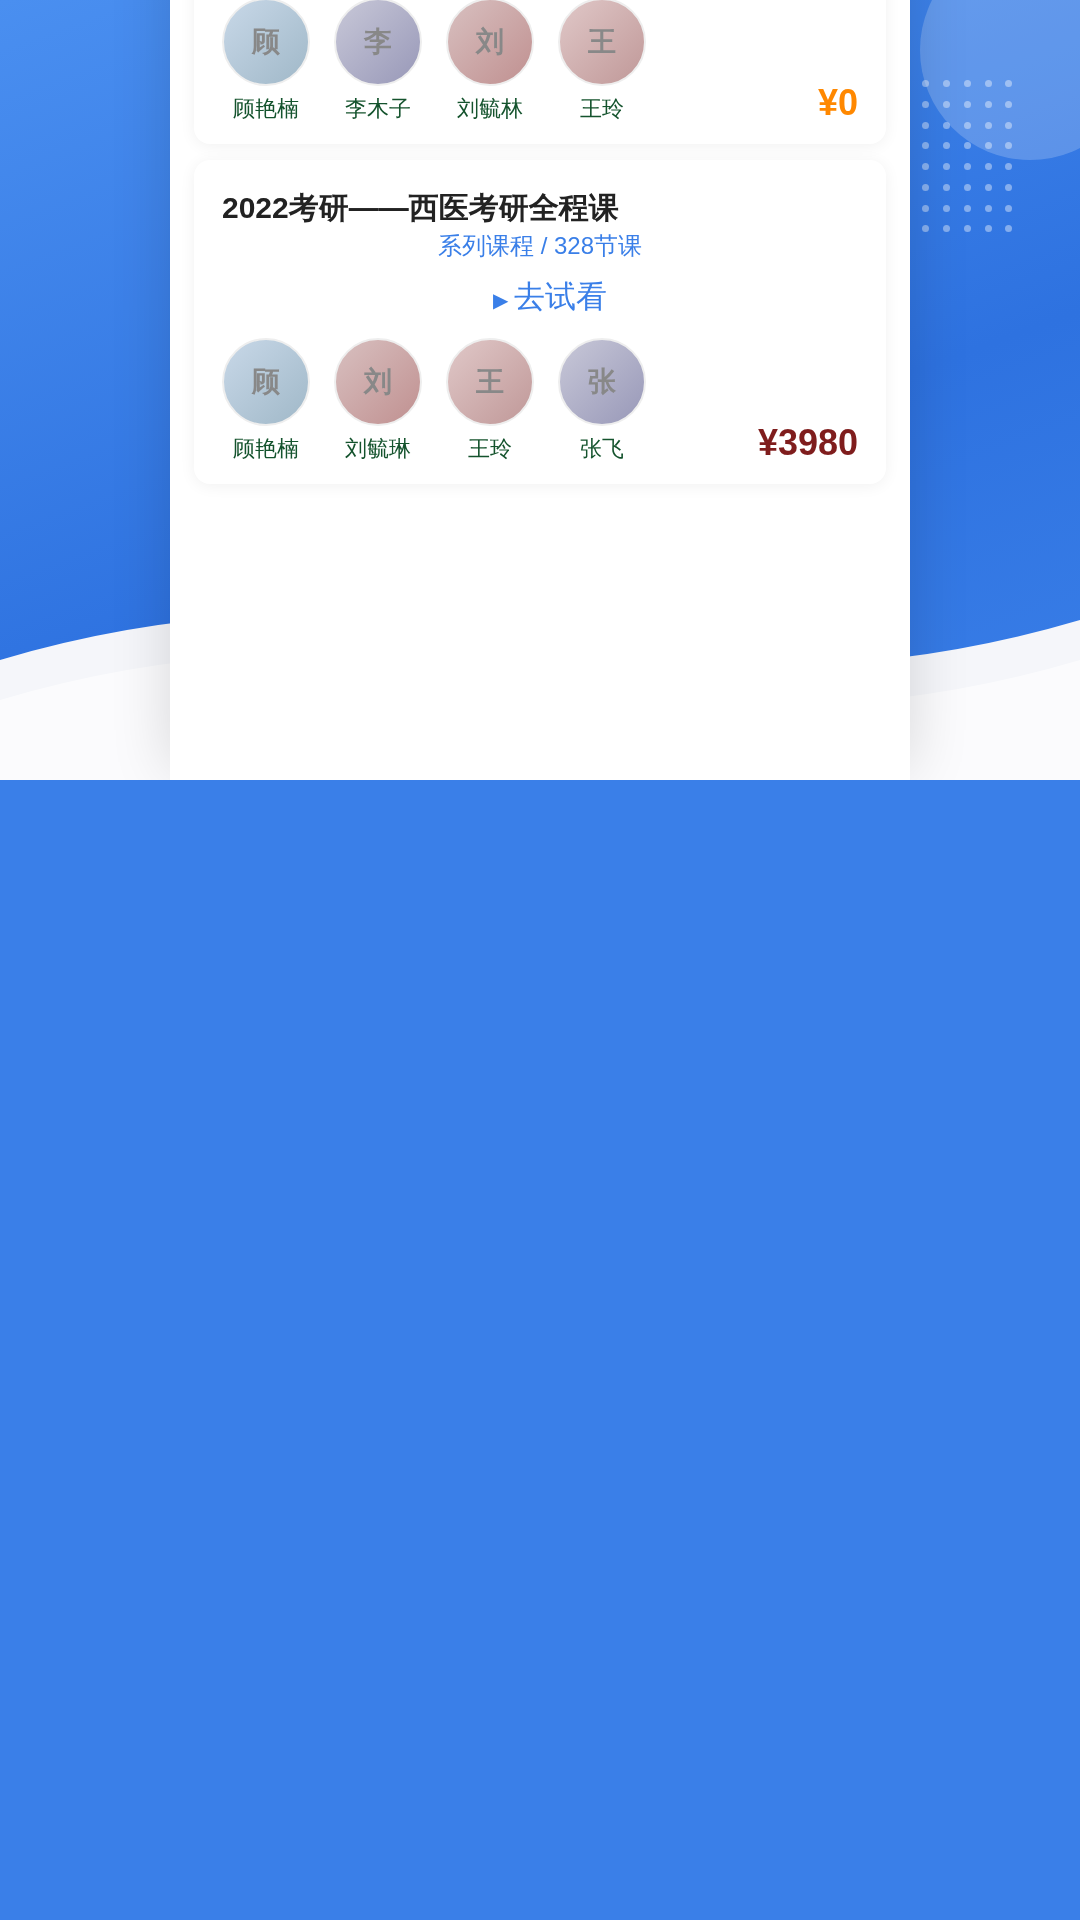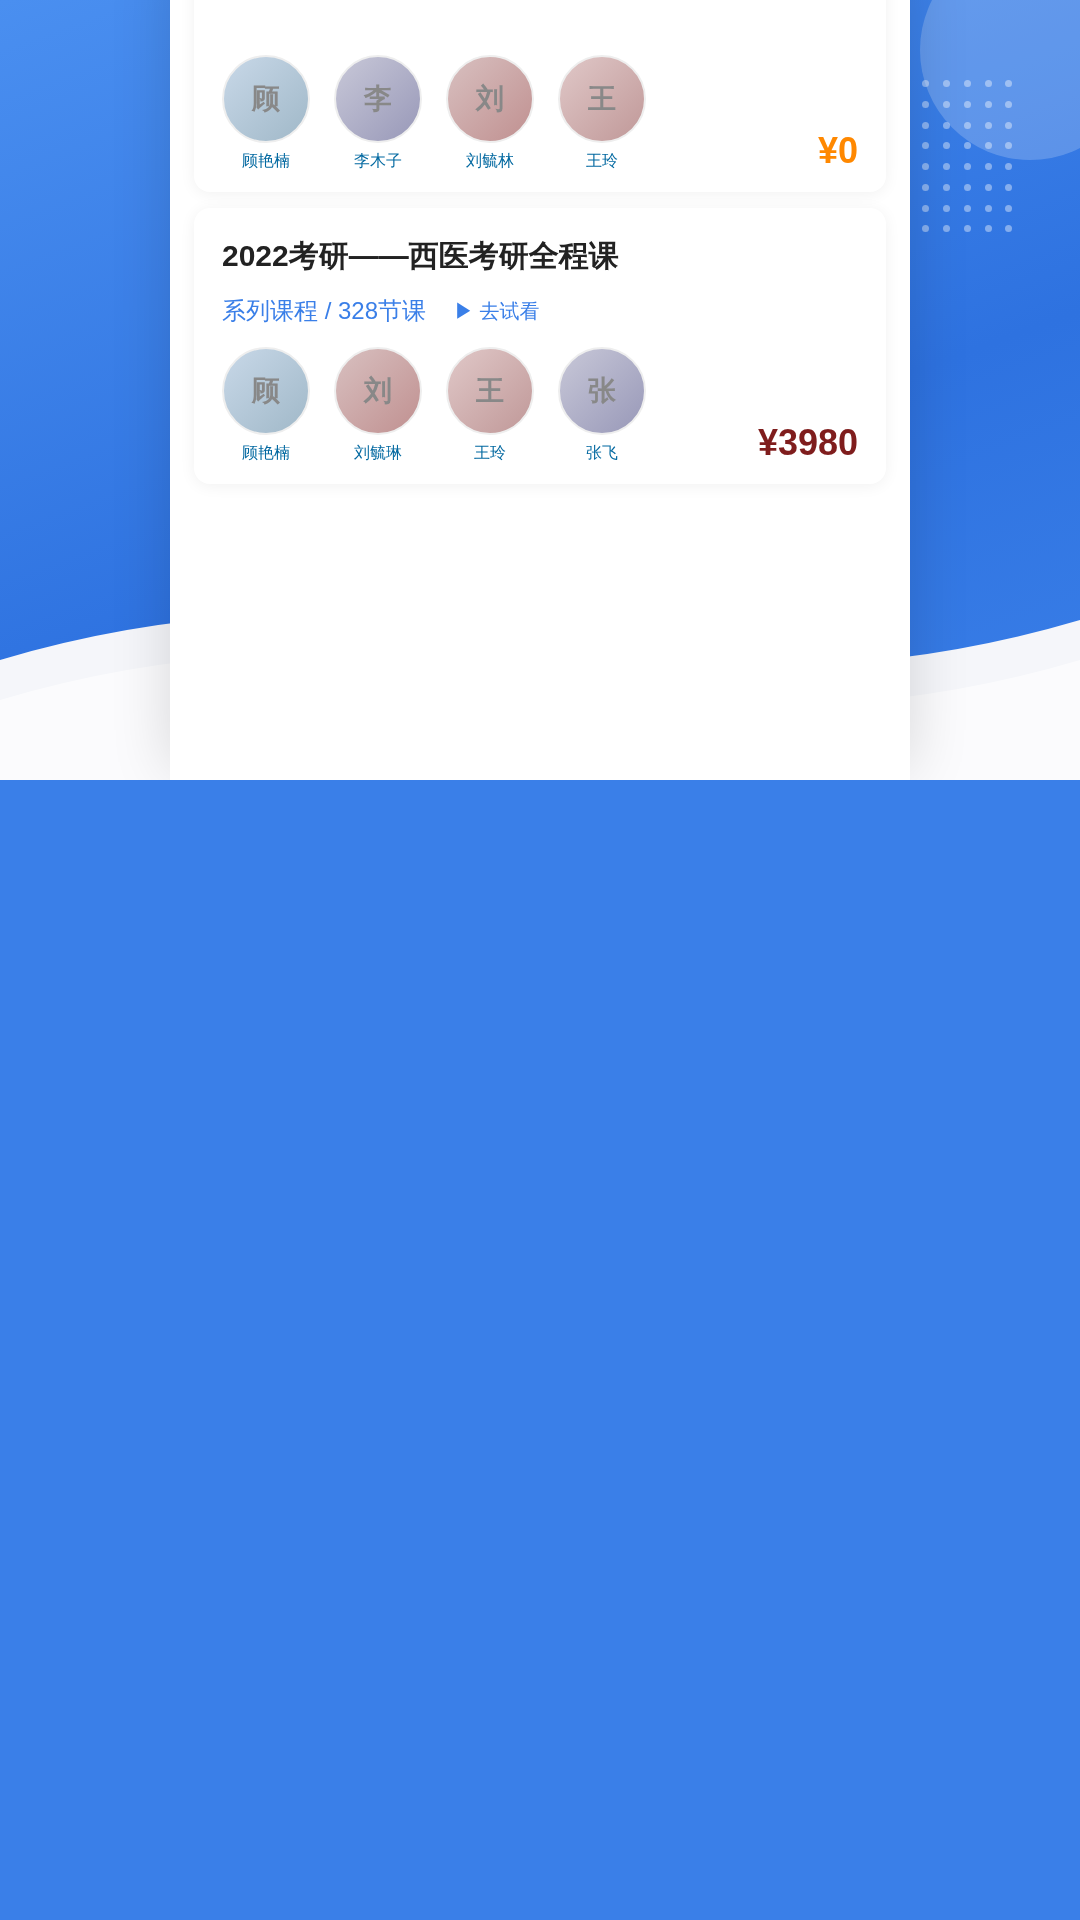--- a/index.html
+++ b/index.html
@@ -106,30 +106,31 @@
       border-radius: 16px;
       margin: 16px 24px;
       padding: 28px 28px 20px;
       box-shadow: 0 2px 16px rgba(0,0,0,0.06);
     }
 
     .course-title {
       font-size: 30px;
       font-weight: 700;
       color: #222;
-      margin-bottom: 18px;
+      margin-bottom: 1px;
     }
 
     .course-meta {
       font-size: 24px;
       color: #3a7fe8;
       margin-bottom: 20px;
       display: flex;
       align-items: center;
-      gap: 8px;
+      gap: 14px;
+      flex-direction: column;
     }
 
     .course-meta .try-btn {
       color: #3a7fe8;
       font-size: 24px;
       margin-left: 20px;
     }
 
     .course-meta .try-btn::before {
       content: '▶ ';
@@ -155,22 +156,22 @@
       border-radius: 50%;
       overflow: hidden;
       background: #e0e0e0;
       display: flex;
       align-items: center;
       justify-content: center;
       border: 2px solid #eee;
     }
 
     .teacher-name {
-      font-size: 16px;
-      color: #0369a1;
+      font-size: 22px;
+      color: #14532d;
     }
 
     .price {
       margin-left: auto;
       font-size: 36px;
       font-weight: 700;
       color: #7f1d1d;
     }
 
     .price.free {
@@ -315,21 +316,21 @@
             <span class="teacher-name">王玲</span>
           </div>
           <div class="price free">¥0</div>
         </div>
       </div>
 
       <div class="course-card">
         <div class="course-title">2022考研——西医考研全程课</div>
         <div class="course-meta">
           <span>系列课程 / 328节课</span>
-          <span class="try-btn" style="color:#3a7fe8; font-size:20px; margin-left:20px;">去试看</span>
+          <span class="try-btn" style="color:#3a7fe8; font-size:31px; margin-left:20px;">去试看</span>
         </div>
         <div class="teacher-row">
           <div class="teacher-item">
             <div class="avatar face-1">
               <div class="avatar-placeholder">顾</div>
             </div>
             <span class="teacher-name">顾艳楠</span>
           </div>
           <div class="teacher-item">
             <div class="avatar face-2">

